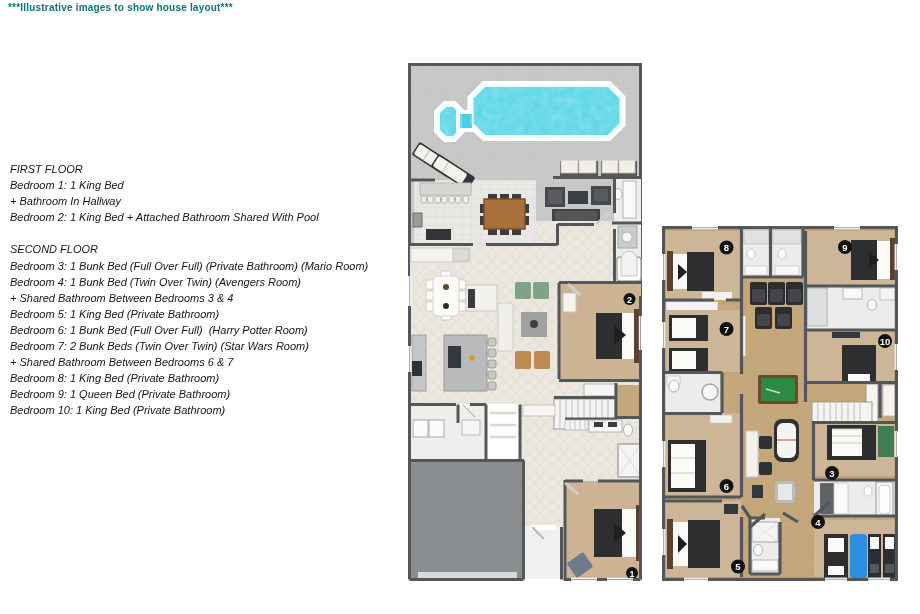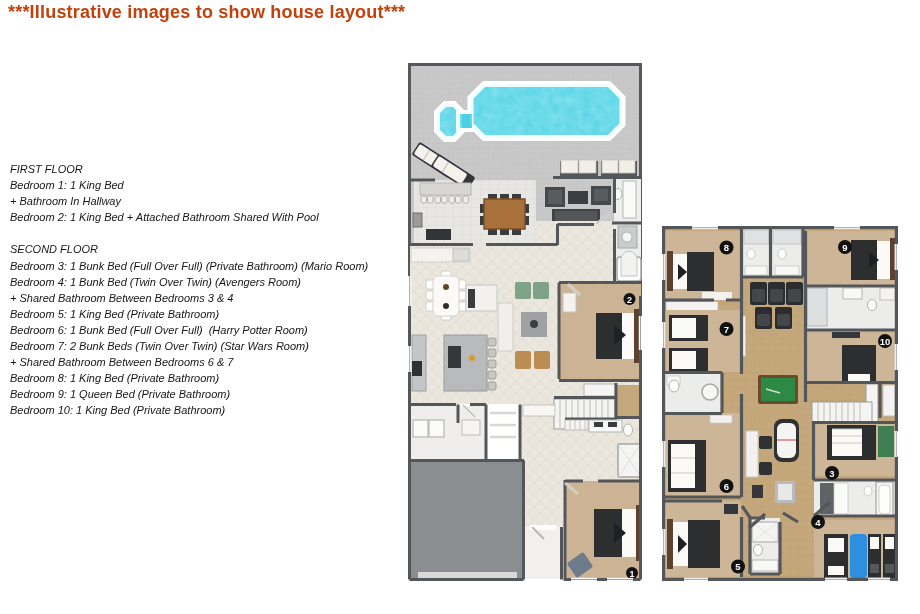--- a/index.html
+++ b/index.html
@@ -1,17 +1,17 @@
 <!DOCTYPE html>
 <html><head>
 <meta charset="utf-8">
 <style>
 html,body{margin:0;padding:0;background:#ffffff;width:920px;height:614px;overflow:hidden;}
 body{font-family:"Liberation Sans", sans-serif;position:relative;}
-.note{position:absolute;left:8px;top:2px;font-size:18px;letter-spacing:0.2px;color:#c2410c;font-weight:bold;}
+.note{position:absolute;left:8px;top:2px;font-size:10px;letter-spacing:0.2px;color:#0f766e;font-weight:bold;}
 .txt{position:absolute;left:10px;top:161px;font-size:11px;line-height:16.1px;color:#161616;font-style:italic;}
 svg{position:absolute;display:block;}
 </style>
 </head>
 <body>
 
 <div class="note">***Illustrative images to show house layout***</div>
 
 <div class="txt">
 FIRST FLOOR<br>

